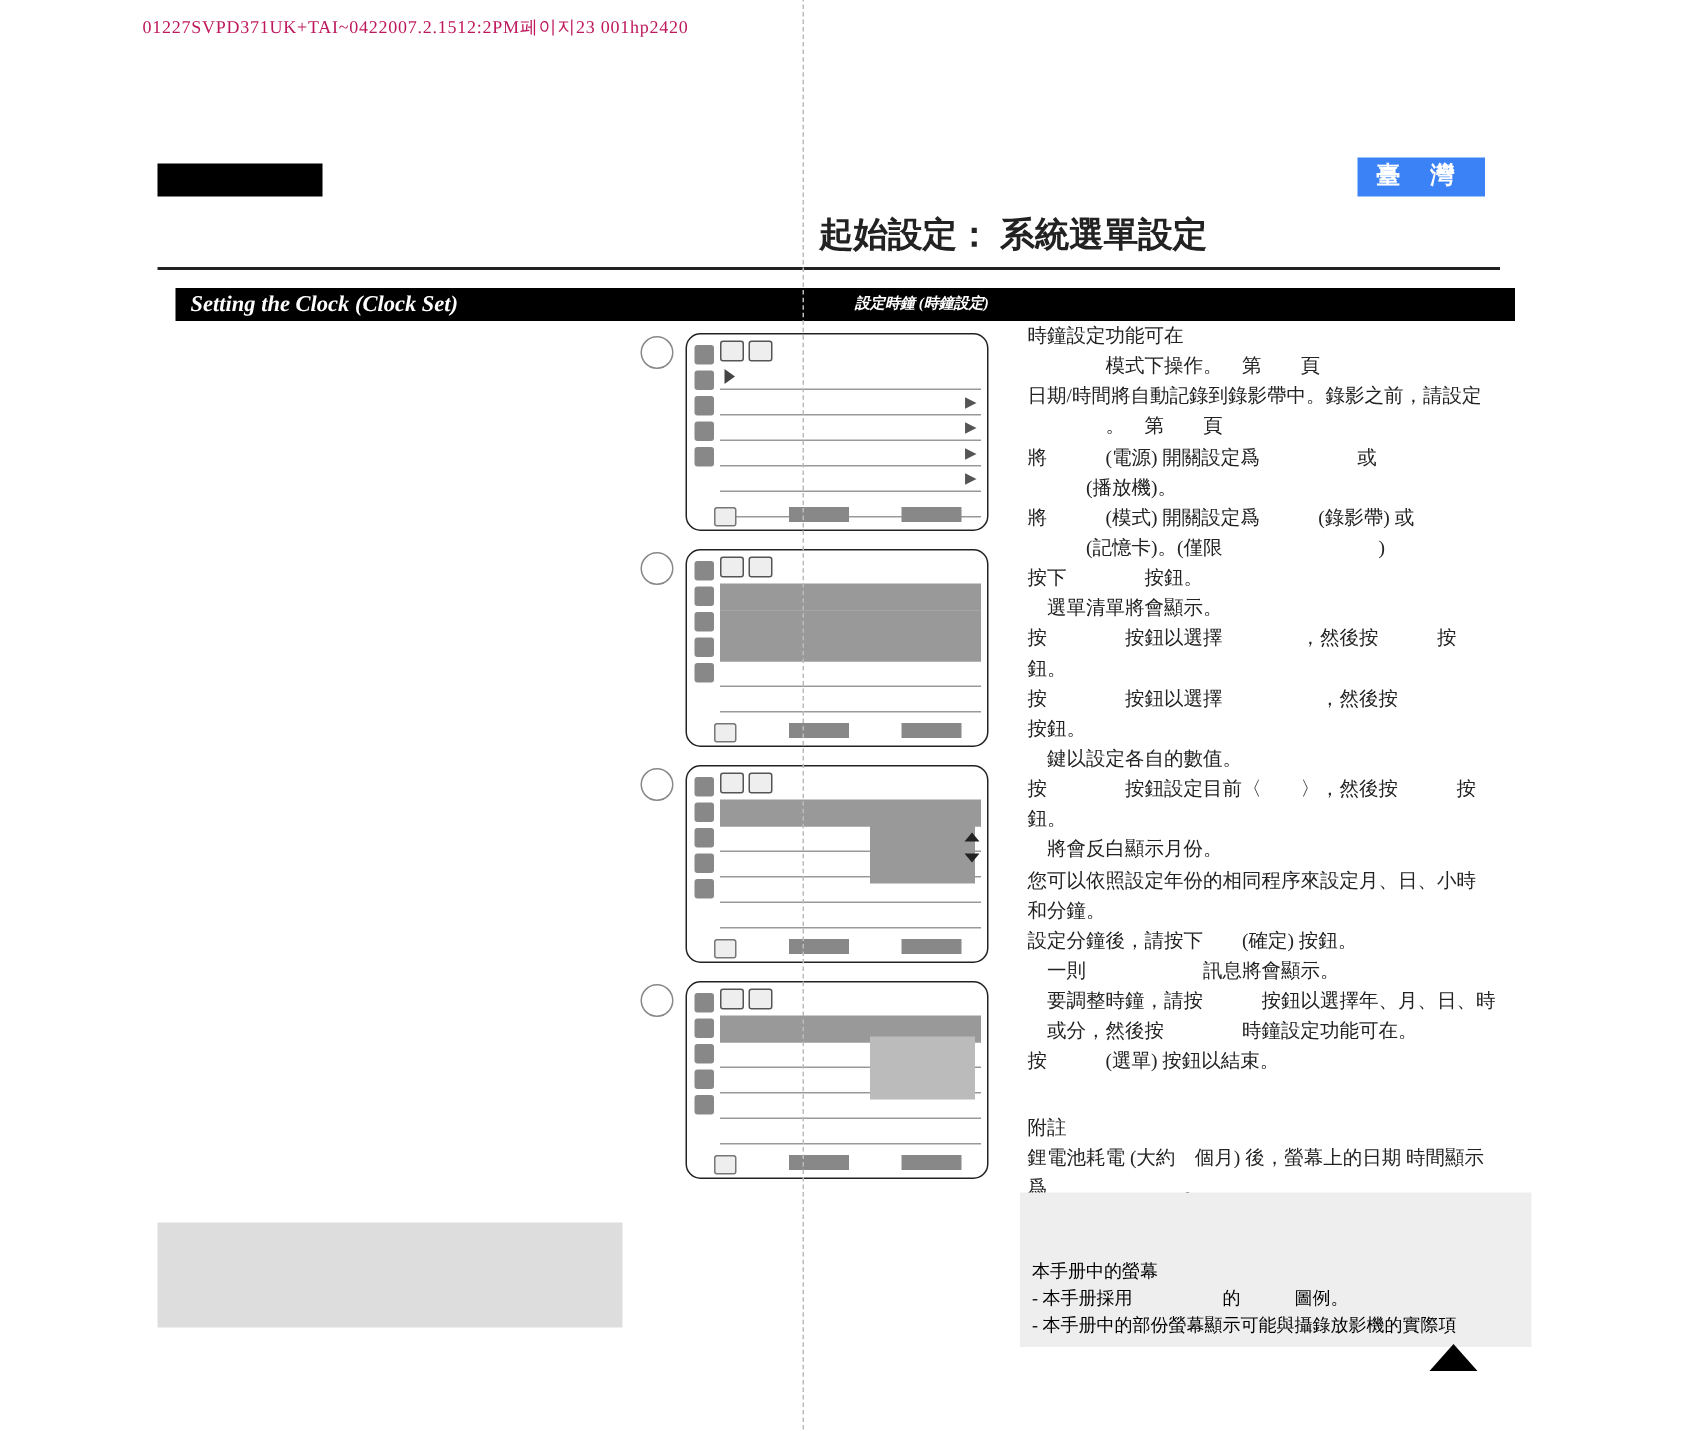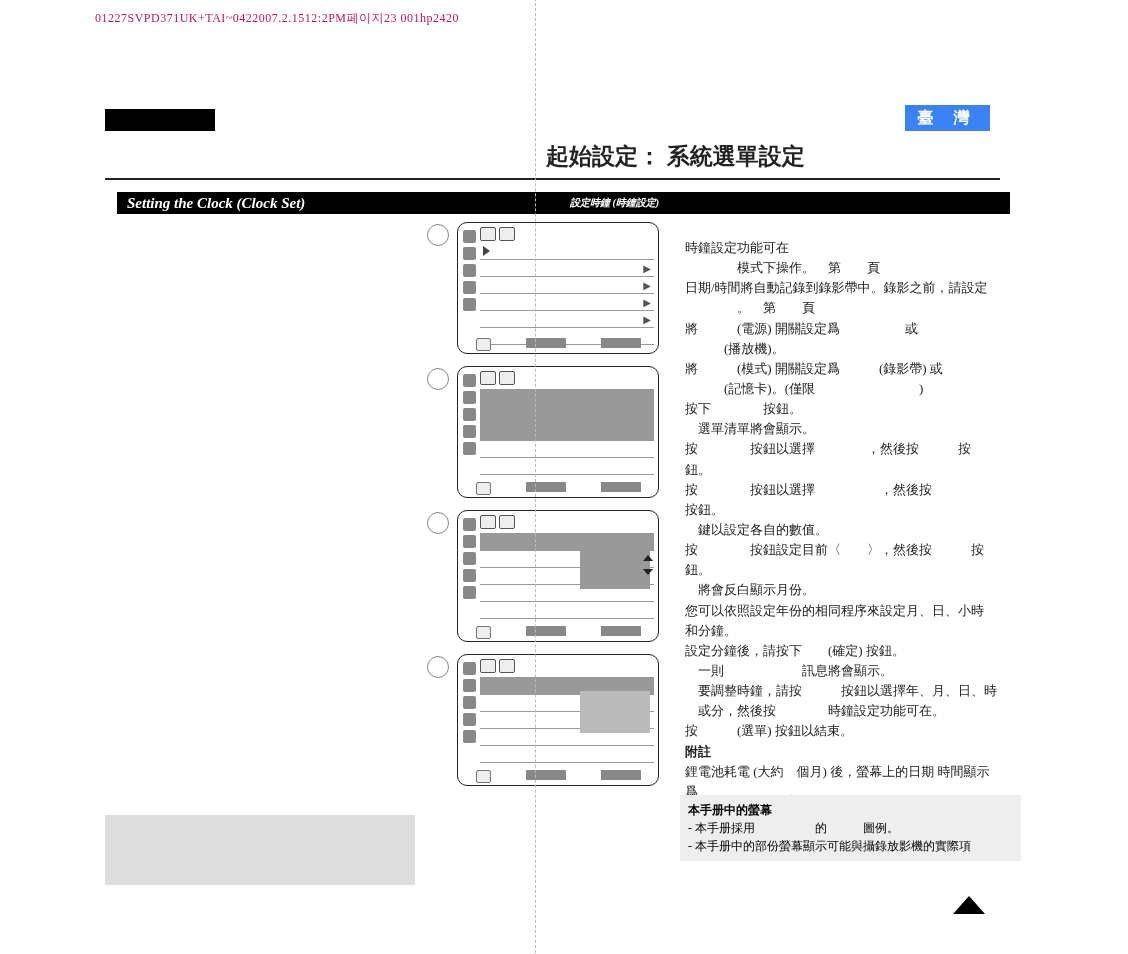--- a/index.html
+++ b/index.html
@@ -216,27 +216,27 @@
     width:13px;height:11px;
     border:1px solid #777;border-radius:2px;
     background:#eee;position:relative;
   }
   .screen .bottom .lbl{
     width:40px;height:10px;background:#888;
   }
   .right-text {
     position: absolute;
     left: 580px;
-    top: 238px;
+    top: 214px;
     width: 320px;
     font-size: 13px;
     line-height: 1.55;
     color: #222;
   }
-  .right-text .note-hd { font-weight:bold;margin-top:0;}
+  .right-text .note-hd { font-weight:normal;margin-top:24px;}
   .osd-box{
     position:absolute;
     left:575px; top:795px;
     width:325px;
     background:#eee;
     padding:6px 8px;
     font-size:12px;
     line-height:1.5;
   }
   .grey-block-left{
@@ -435,21 +435,21 @@
     <div>按　　　(選單) 按鈕以結束。</div>
 
     <div class="note-hd">附註</div>
     <div>鋰電池耗電 (大約　個月) 後，螢幕上的日期 時間顯示</div>
     <div>爲　　　　　　　。</div>
     <div>您最多可以將年份設定爲　　　。</div>
     <div>若沒有安裝鋰電池，任何輸入資料都將無法備份。</div>
   </div>
 
   <div class="osd-box">
-    <div style="font-weight:bold;">本手册中的螢幕</div>
+    <div style="font-weight:normal;margin-top:37px;">本手册中的螢幕</div>
     <div>- 本手册採用　　　　　的　　　圖例。</div>
     <div>- 本手册中的部份螢幕顯示可能與攝錄放影機的實際項</div>
   </div>
 
   <div class="grey-block-left"></div>
 
   <div class="page-arrow"></div>
 
   <div class="fold-h"></div>
 </div>

